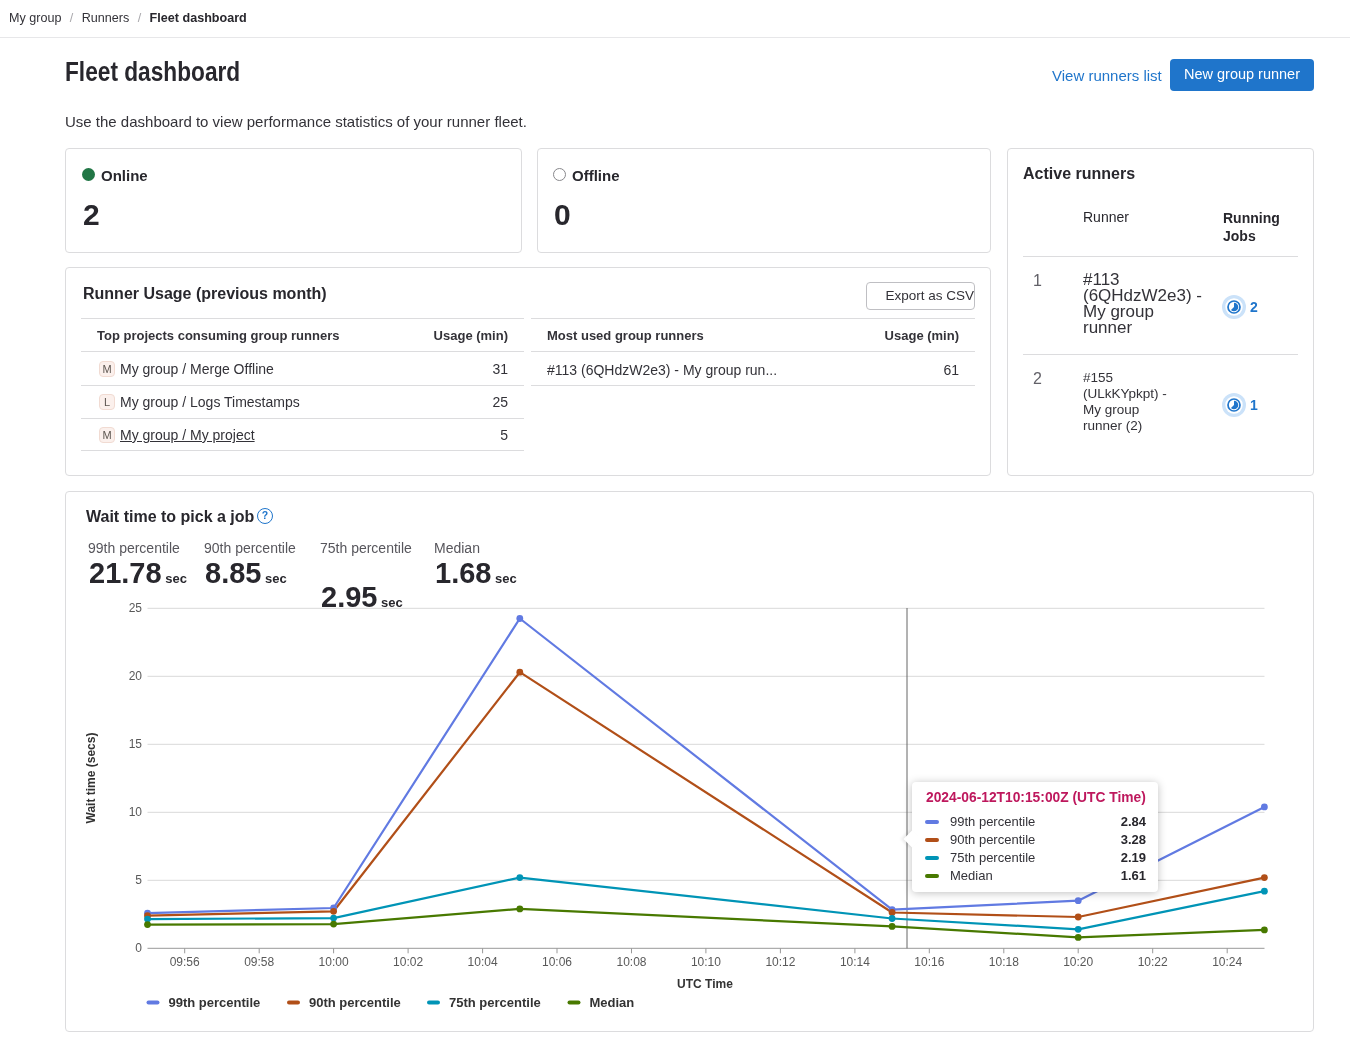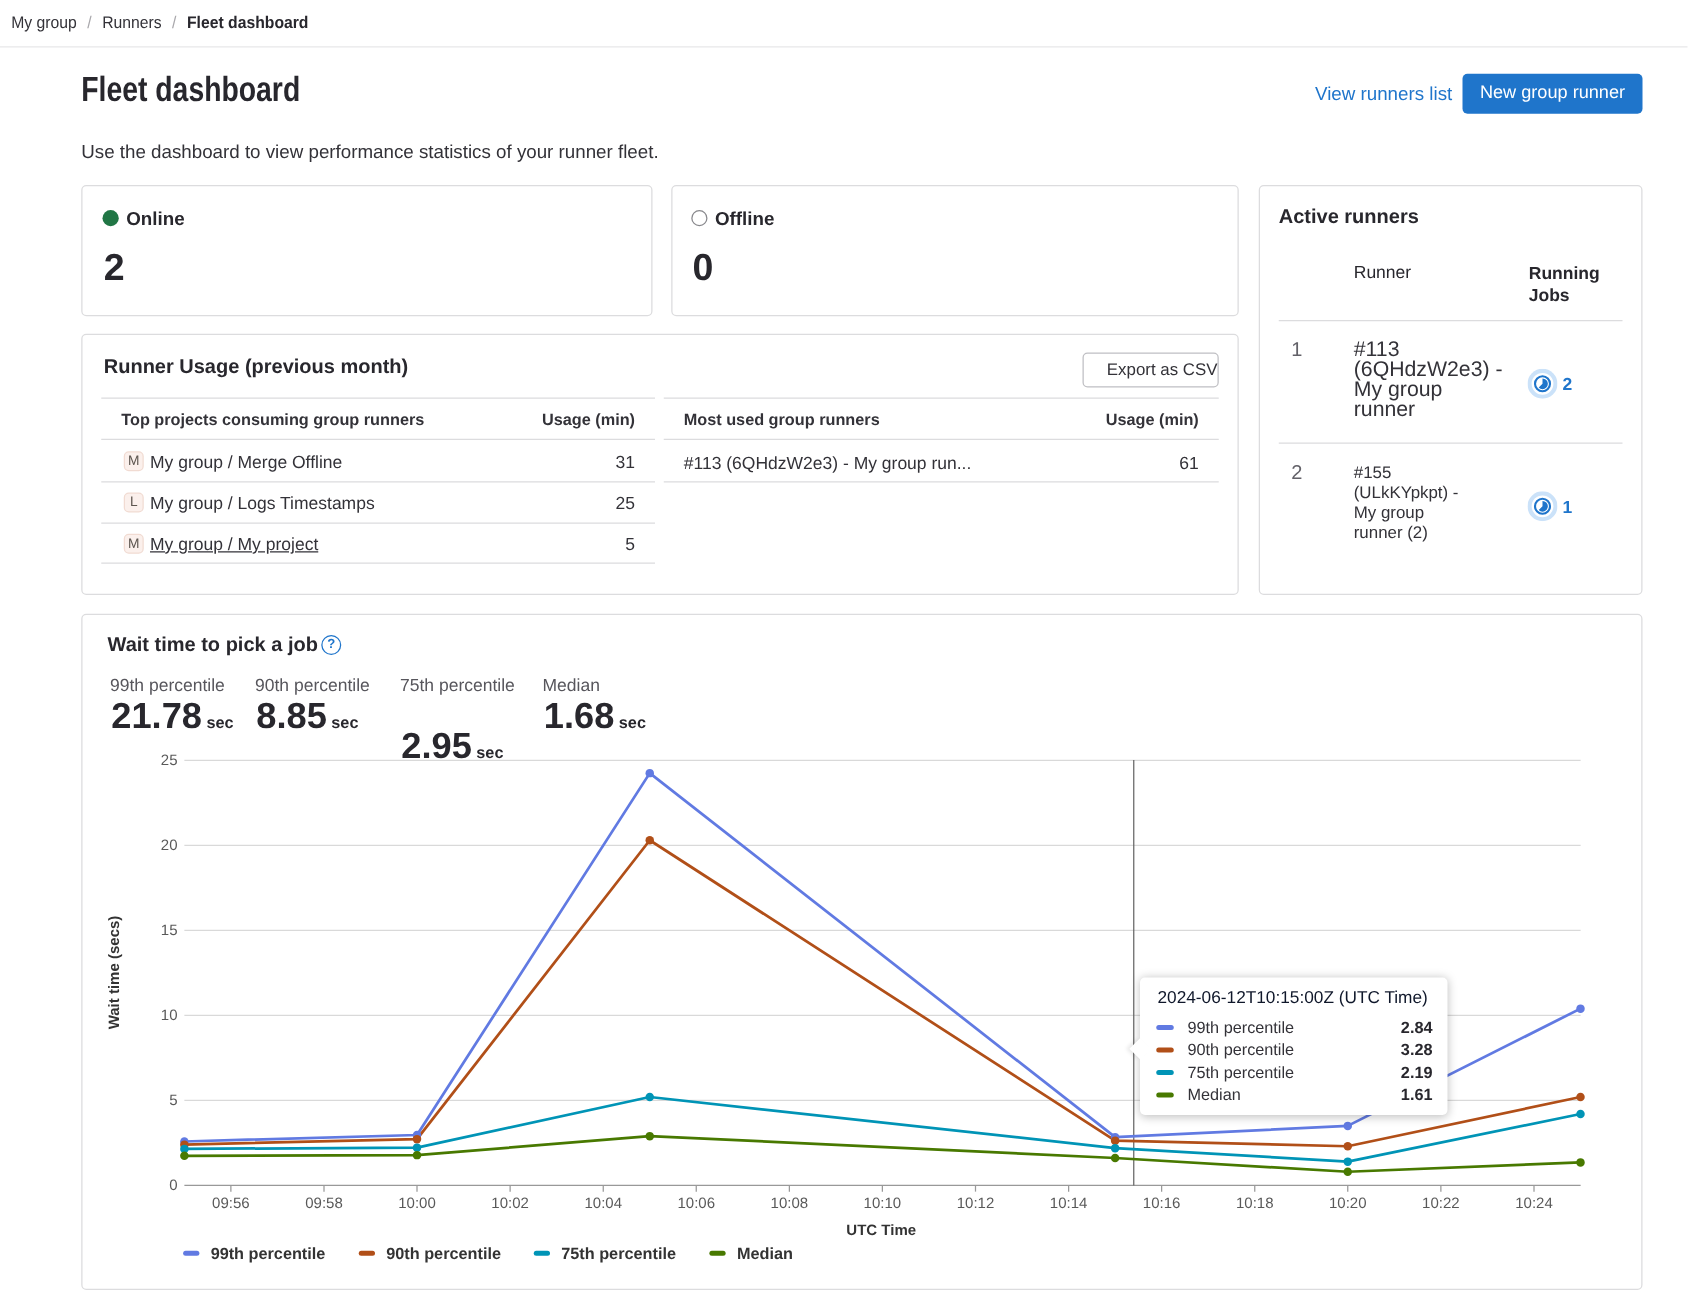--- a/index.html
+++ b/index.html
@@ -182,21 +182,21 @@
 <rect x="287" y="1000.5" width="13" height="4" rx="2" fill="#b14f18"></rect>
 <text x="309" y="1007" font-size="13" font-weight="bold" fill="#333333">90th percentile</text>
 <rect x="427" y="1000.5" width="13" height="4" rx="2" fill="#0094b6"></rect>
 <text x="449" y="1007" font-size="13" font-weight="bold" fill="#333333">75th percentile</text>
 <rect x="567.5" y="1000.5" width="13" height="4" rx="2" fill="#487900"></rect>
 <text x="589.5" y="1007" font-size="13" font-weight="bold" fill="#333333">Median</text>
 </svg>
 
 <div class="abs" style="left:912px;top:782px;width:246px;height:110px;background:#fff;border-radius:4px;box-shadow:0 1px 8px rgba(0,0,0,0.25);"></div>
 <div class="abs" style="left:906px;top:833px;width:12px;height:12px;background:#fff;transform:rotate(45deg);box-shadow:-2px 2px 3px rgba(0,0,0,0.08);"></div>
-<div class="abs" style="left:926px;top:790px;font-size:13.8px;font-weight:normal;color:#0f172a;">2024-06-12T10:15:00Z (UTC Time)</div>
+<div class="abs" style="left:926px;top:790px;font-size:13.8px;font-weight:bold;color:#be185d;">2024-06-12T10:15:00Z (UTC Time)</div>
 <div class="abs" style="left:925px;top:820px;width:14px;height:4px;border-radius:2px;background:#617ae2;"></div>
 <div class="abs" style="left:950px;top:814px;font-size:13px;color:#333238;">99th percentile</div>
 <div class="abs" style="left:1046px;top:814px;width:100px;text-align:right;font-size:13px;font-weight:bold;color:#28272d;">2.84</div>
 <div class="abs" style="left:925px;top:838px;width:14px;height:4px;border-radius:2px;background:#b14f18;"></div>
 <div class="abs" style="left:950px;top:832px;font-size:13px;color:#333238;">90th percentile</div>
 <div class="abs" style="left:1046px;top:832px;width:100px;text-align:right;font-size:13px;font-weight:bold;color:#28272d;">3.28</div>
 <div class="abs" style="left:925px;top:856px;width:14px;height:4px;border-radius:2px;background:#0094b6;"></div>
 <div class="abs" style="left:950px;top:850px;font-size:13px;color:#333238;">75th percentile</div>
 <div class="abs" style="left:1046px;top:850px;width:100px;text-align:right;font-size:13px;font-weight:bold;color:#28272d;">2.19</div>
 <div class="abs" style="left:925px;top:874px;width:14px;height:4px;border-radius:2px;background:#487900;"></div>

